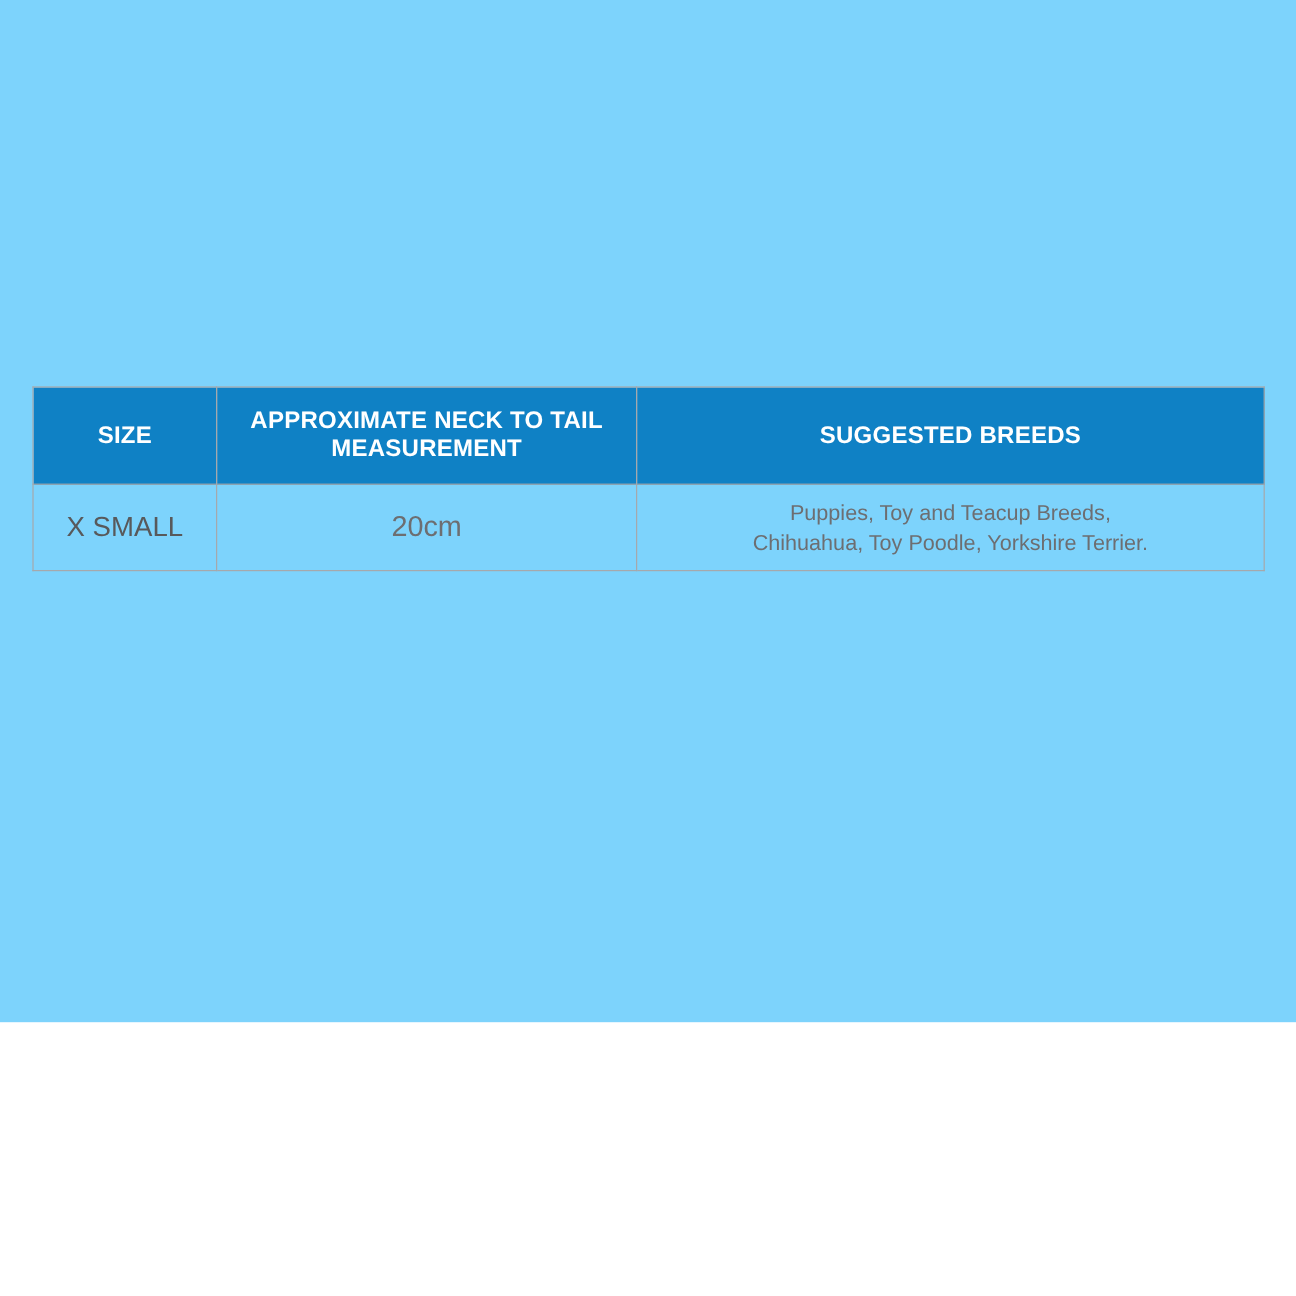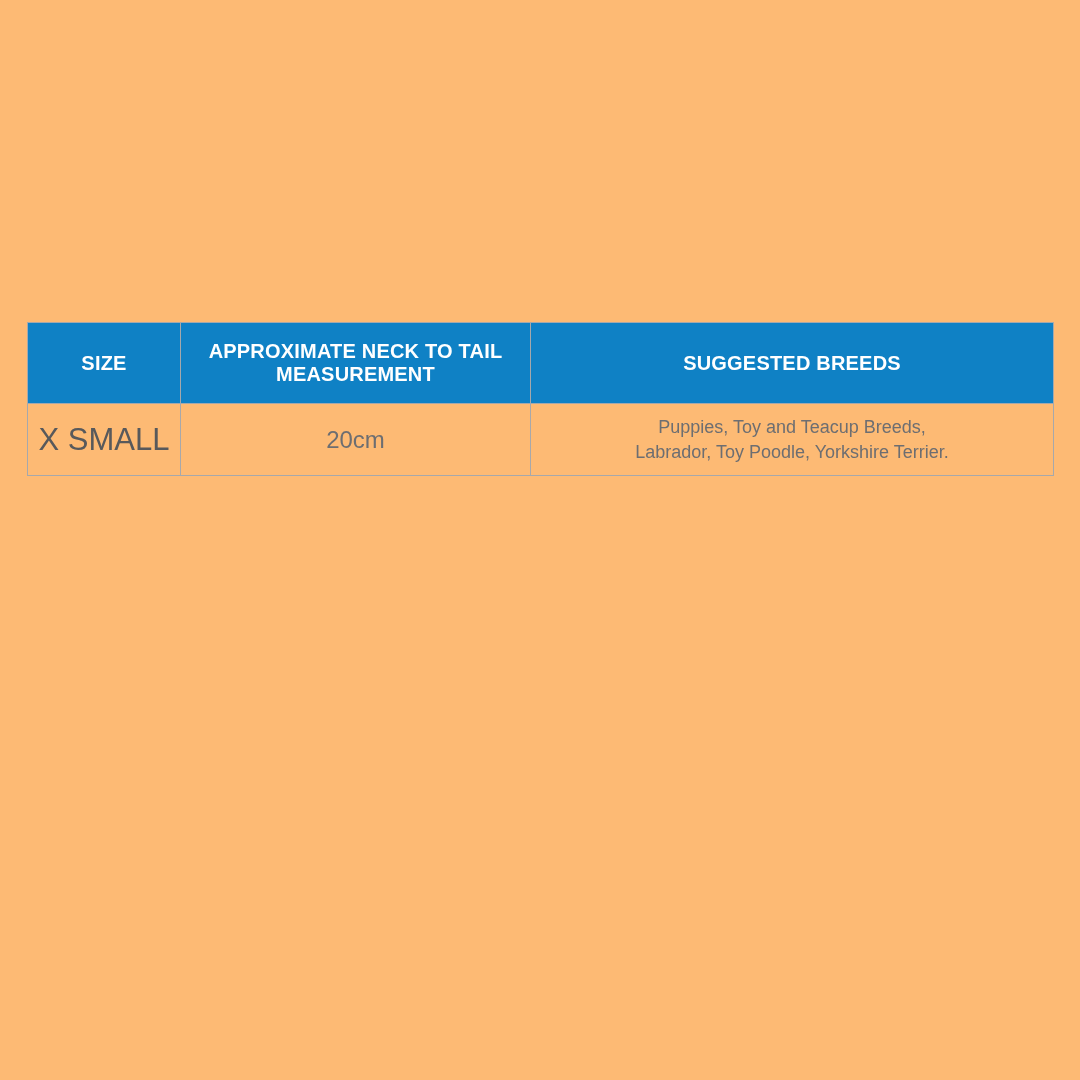--- a/index.html
+++ b/index.html
@@ -3,22 +3,22 @@
 <meta charset="utf-8">
 <style>
   html, body {
     margin: 0;
     padding: 0;
     background: #ffffff;
   }
   .canvas {
     position: relative;
     width: 1080px;
-    height: 1080px;
-    background: #fdba74;
+    height: 852px;
+    background: #7dd3fc;
     font-family: "Liberation Sans", sans-serif;
   }
   table.size-chart {
     position: absolute;
     left: 27px;
     top: 322px;
     width: 1026px;
     border-collapse: collapse;
     table-layout: fixed;
   }
@@ -40,21 +40,21 @@
   }
   table.size-chart thead th .hline {
     display: block;
     line-height: 1.15;
   }
   table.size-chart tbody td {
     height: 70px;
   }
   td.size-cell {
     color: #58595b;
-    font-size: 31px;
+    font-size: 23px;
     font-weight: 400;
   }
   td.measure-cell {
     color: #6d6e71;
     font-size: 24px;
     font-weight: 400;
     margin-top: 43px;
   }
   td.breeds-cell {
     color: #6d6e71;
@@ -89,18 +89,18 @@
           <span class="hline">SUGGESTED BREEDS</span>
         </th>
       </tr>
     </thead>
     <tbody>
       <tr style="height:72px;">
         <td class="size-cell">X SMALL</td>
         <td class="measure-cell">20cm</td>
         <td class="breeds-cell">
           <span class="bline">Puppies, Toy and Teacup Breeds,</span>
-          <span class="bline">Labrador, Toy Poodle, Yorkshire Terrier.</span>
+          <span class="bline">Chihuahua, Toy Poodle, Yorkshire Terrier.</span>
         </td>
       </tr>
     </tbody>
   </table>
 </div>
 
 </body></html>

